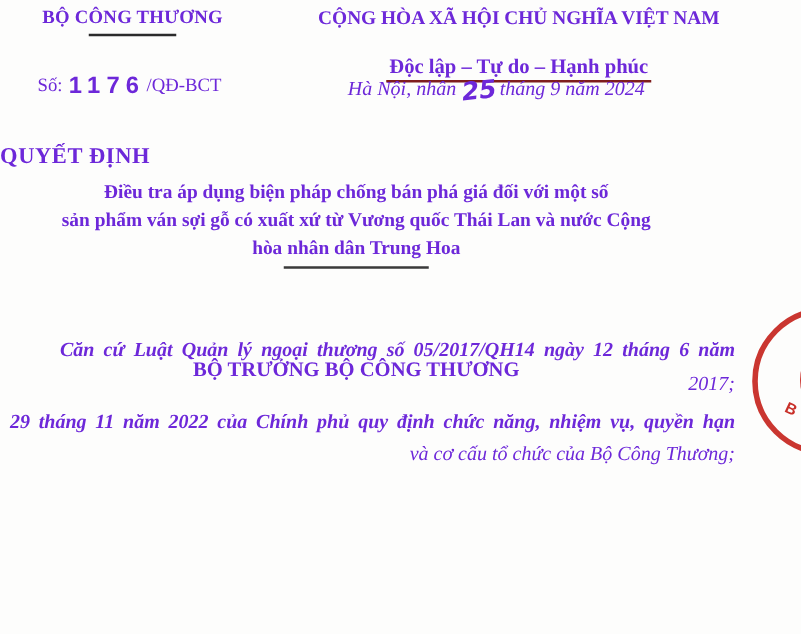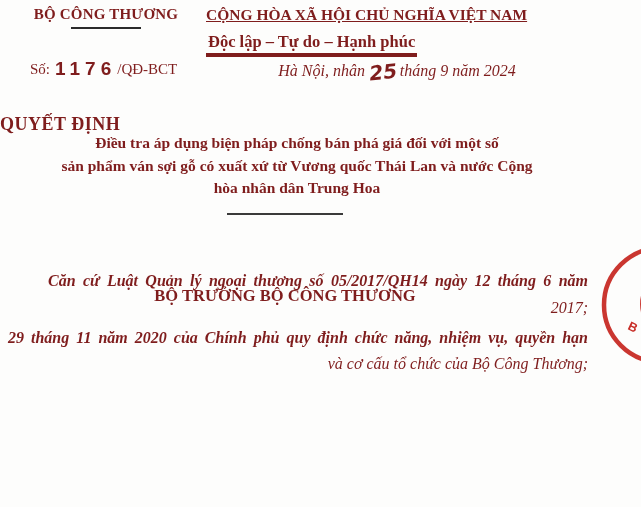--- a/index.html
+++ b/index.html
@@ -2,57 +2,57 @@
 <html><head>
 <meta charset="utf-8">
 <style>
   html,body{margin:0;padding:0;background:#e8e8e8;}
   .page{
     position:relative;
     width:641px;height:507px;
     background:#fdfdfc;
     overflow:hidden;
     font-family:"Liberation Serif","DejaVu Serif",serif;
-    color:#7f1d1d;
+    color:#6d28d9;
   }
   
   .header-left{position:absolute;left:22px;top:6px;width:168px;text-align:center;}
   .issuer{font-weight:bold;font-size:15px;letter-spacing:.2px;white-space:nowrap;}
   .issuer-underline{width:70px;height:1.5px;background:#2b2b2b;margin:4px auto 0;}
   .doc-number{position:absolute;left:30px;top:58px;white-space:nowrap;font-size:15px;}
   .stamped{
     font-family:"Liberation Sans","DejaVu Sans",sans-serif;
     font-weight:bold;font-size:19px;letter-spacing:5px;
     margin:0 1px 0 5px;vertical-align:-1px;
   }
-  .header-right{position:absolute;left:206px;top:6px;width:350px;text-decoration:underline;}
+  .header-right{position:absolute;left:240px;top:6px;width:350px;text-align:center;}
   .motto1{font-weight:bold;font-size:15.5px;white-space:nowrap;}
   .motto2{
     display:inline-block;font-weight:bold;font-size:16.5px;white-space:nowrap;
-    border-bottom:4px solid #7f1d1d;padding:0 2px 1px;margin-top:8px;
+    border-bottom:2px solid #7f1d1d;padding:0 2px 1px;margin-top:19px;
   }
   .date-line{
     position:absolute;left:222px;top:57px;width:350px;text-align:center;
     font-style:italic;font-size:16px;white-space:nowrap;
   }
   .handwritten-day{
     display:inline-block;
     font-family:"DejaVu Sans",sans-serif;
     font-style:italic;font-weight:bold;font-size:20px;
     transform:rotate(-6deg) translateY(3px);
     margin:0 3px 0 4px;
   }
   
   .decision-title{
     position:absolute;top:114px;left:0;width:570px;
     font-weight:bold;font-size:18px;letter-spacing:.5px;
   }
   .subject{
-    position:absolute;top:132px;left:0;width:570px;text-align:center;
-    font-weight:bold;font-size:15.5px;line-height:22.5px;margin-left:12px;
+    position:absolute;top:143px;left:0;width:570px;text-align:center;
+    font-weight:bold;font-size:15.5px;line-height:22.5px;
   }
   .subject-underline{position:absolute;top:213px;left:227px;width:116px;height:2px;background:#3a3a3a;}
   .authority{
     position:absolute;top:242px;left:0;width:570px;text-align:center;
     font-weight:bold;font-size:16.5px;margin-top:44px;
   }
   
   .body-text{
     position:absolute;top:268px;left:8px;width:580px;
     font-style:italic;font-size:16px;line-height:26.6px;
@@ -97,21 +97,21 @@
   <div class="subject-underline"></div>
 
   <div class="authority">BỘ TRƯỞNG BỘ CÔNG THƯƠNG</div>
 
   <div class="body-text">
     <div class="para">
       <div class="line fill first">Căn cứ Luật Quản lý ngoại thương số 05/2017/QH14 ngày 12 tháng 6 năm</div>
       <div class="line last">2017;</div>
     </div>
     <div class="para">
-      <div class="line fill">29 tháng 11 năm 2020 của Chính phủ quy định chức năng, nhiệm vụ, quyền hạn</div>
+      <div class="line fill">29 tháng 11 năm 2022 của Chính phủ quy định chức năng, nhiệm vụ, quyền hạn</div>
       <div class="line last">và cơ cấu tổ chức của Bộ Công Thương;</div>
     </div>
   </div>
 
   <svg class="seal" width="150" height="135" viewBox="0 0 150 135">
     <circle cx="67" cy="65" r="57" fill="none" stroke-width="4.5" opacity="0.92" stroke="#c6251e"></circle>
     <ellipse cx="75" cy="64" rx="29" ry="33" opacity="0.9" fill="#c6251e"></ellipse>
     <path id="sealTextArc" d="M 33.4 88.5 A 41 41 0 0 0 90.5 31.4" fill="none"></path>
     <text font-family="Liberation Sans, DejaVu Sans, sans-serif" font-size="12.5" font-weight="bold" letter-spacing="5.5" opacity="0.95" fill="#c6251e">
       <textPath href="#sealTextArc">BỘ CÔNG</textPath>

